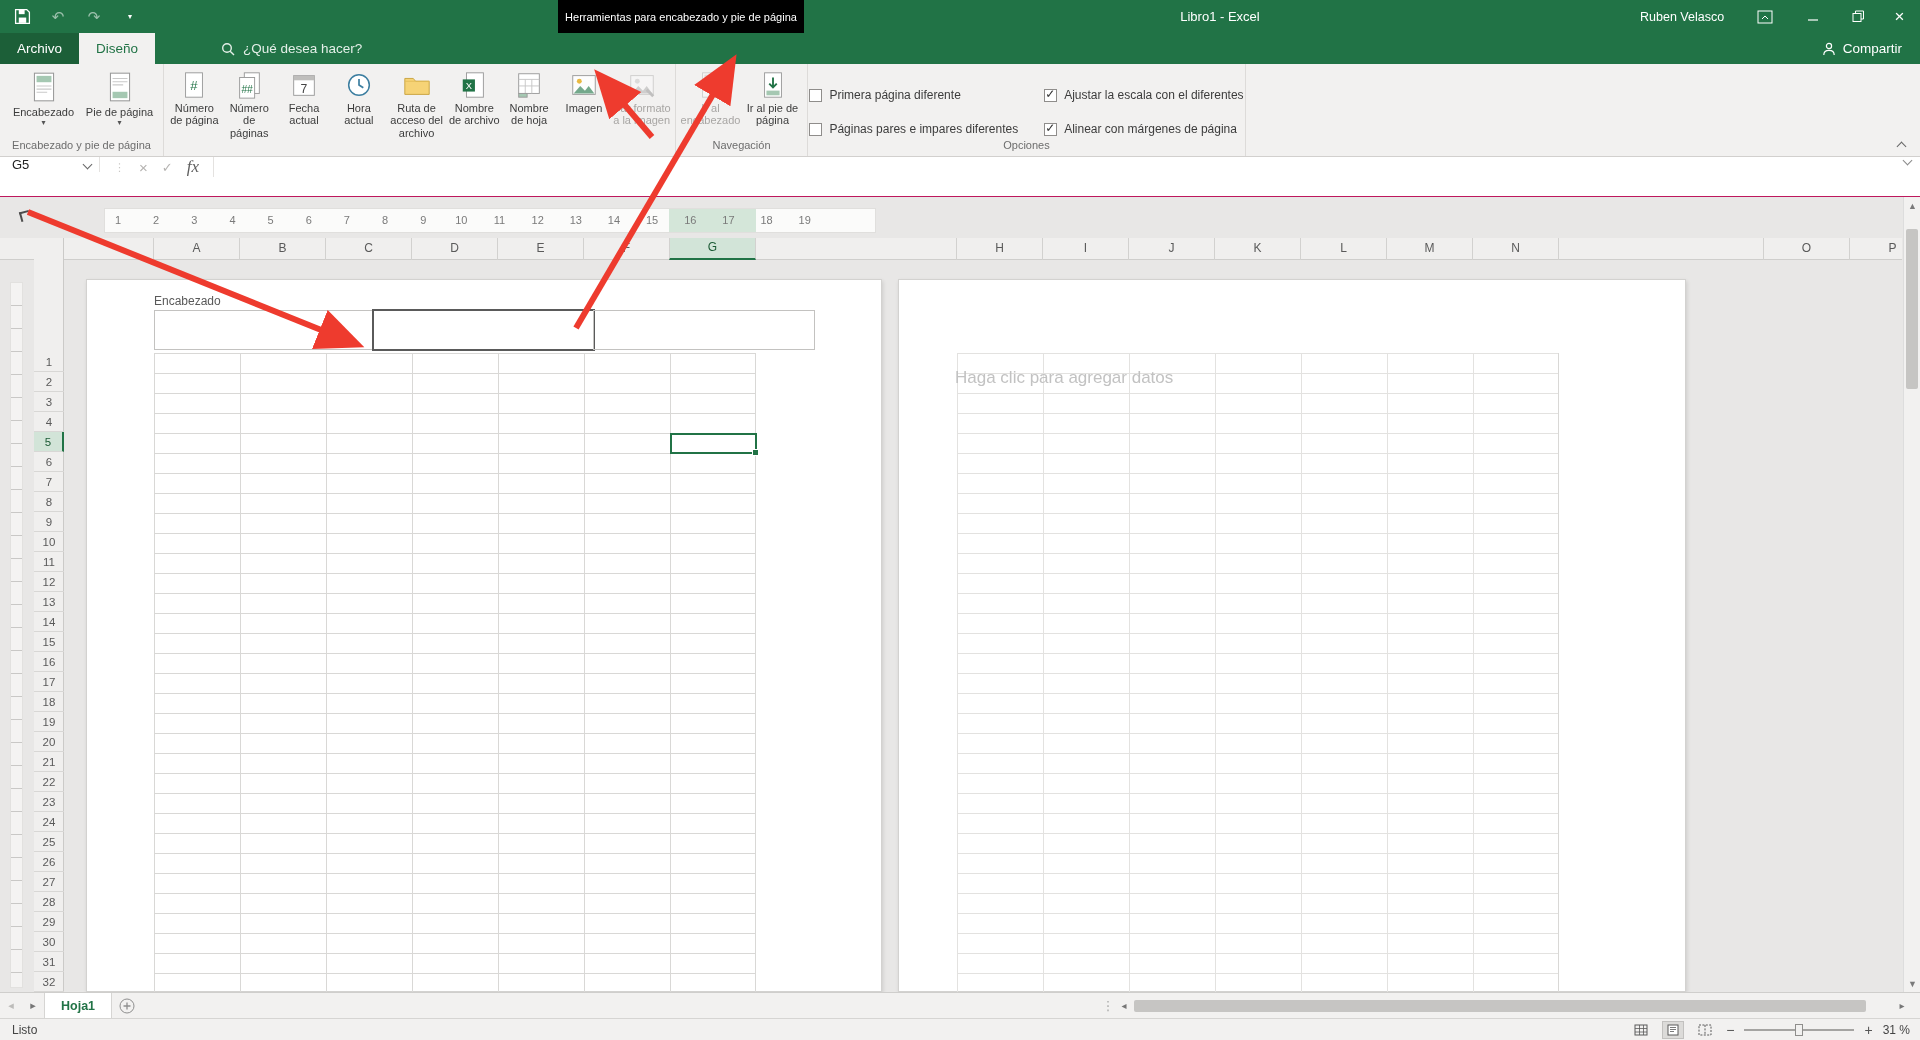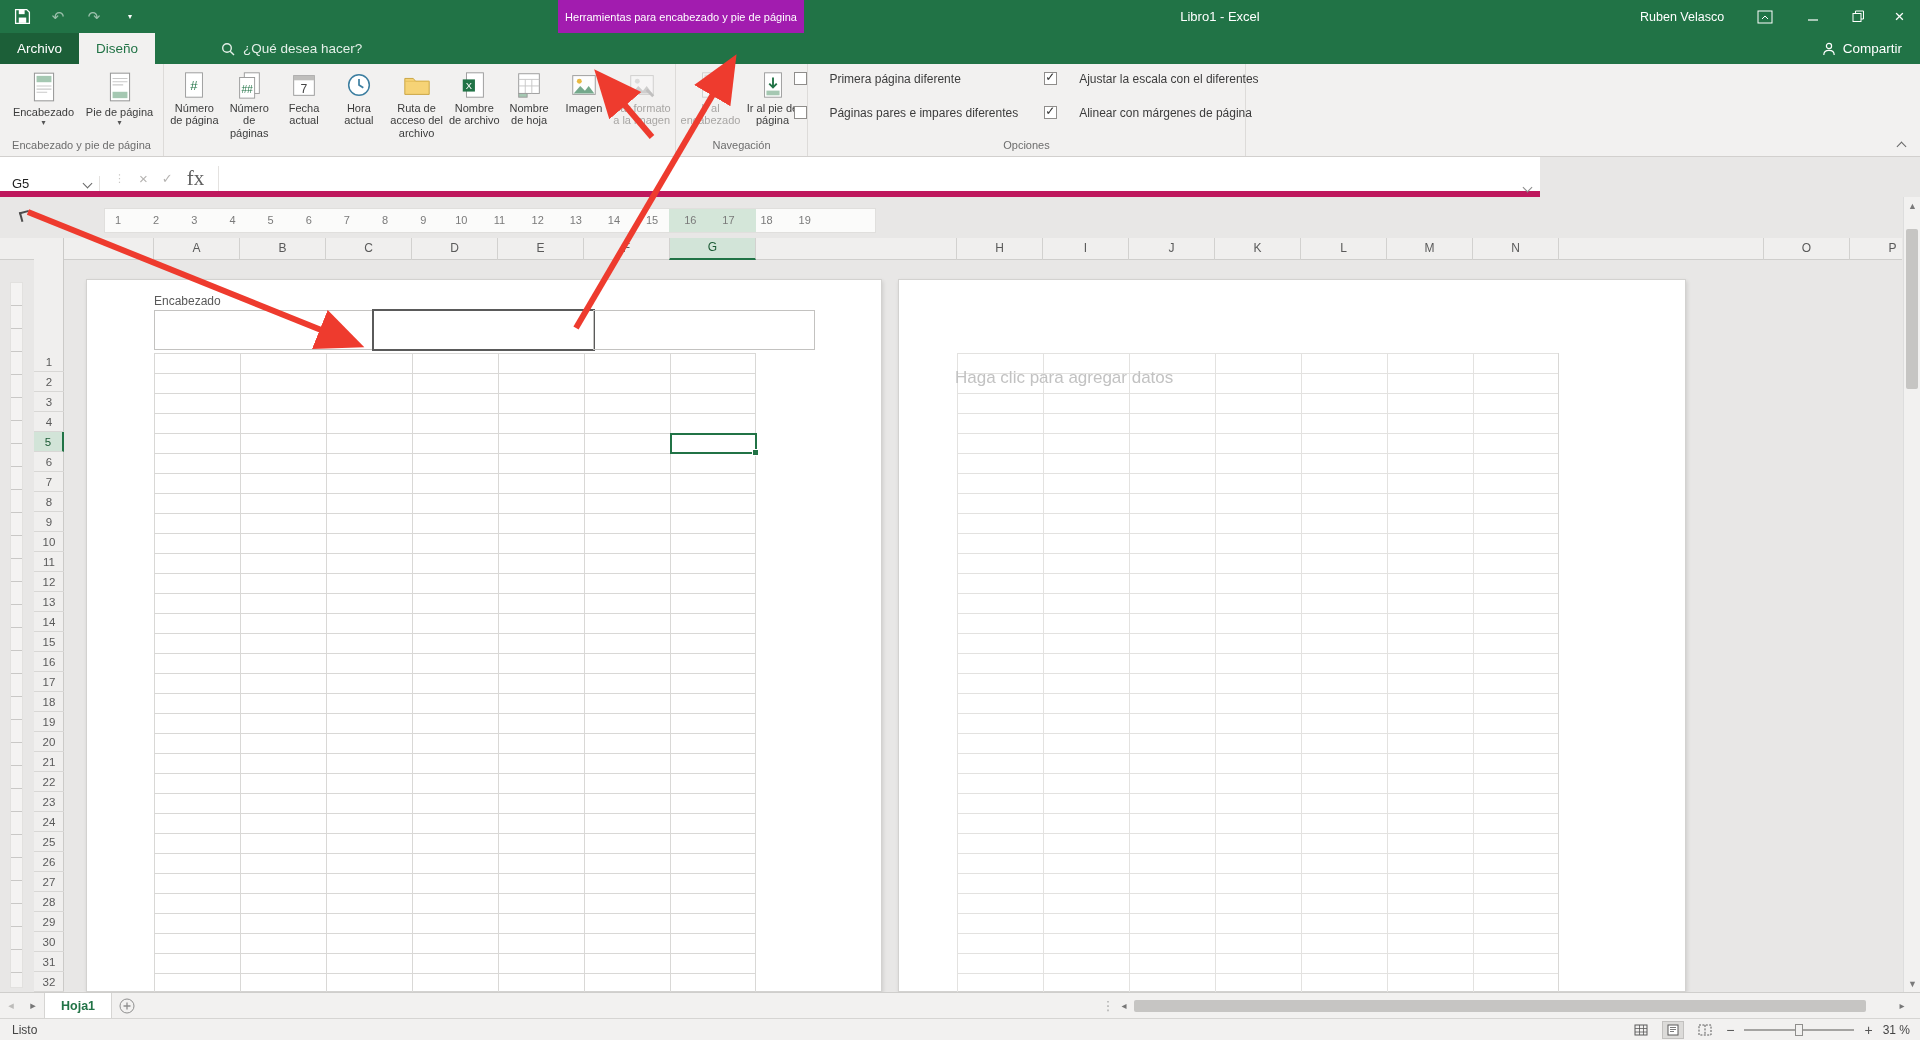--- a/index.html
+++ b/index.html
@@ -4,21 +4,21 @@
 <style>
 *{margin:0;padding:0;box-sizing:border-box}
 body{font-family:"Liberation Sans",sans-serif;background:#888}
 #app{position:relative;width:1920px;height:1040px;background:#e8e7e6;overflow:hidden;font-size:12px}
 
 
 .titlebar{position:absolute;left:0;top:0;width:1920px;height:33px;background:#217346;color:#fff}
 .qat{position:absolute;left:12px;top:0;height:33px;display:flex;align-items:center;gap:16px}
 .qat .qbtn{display:flex;align-items:center;justify-content:center;width:20px;height:22px;cursor:default}
 .qat .dim{opacity:.55}
-.ctxstrip{position:absolute;left:558px;top:0;width:246px;height:33px;background:#a21caf;display:flex;align-items:center;justify-content:center;font-size:11px;white-space:nowrap;overflow:hidden}
+.ctxstrip{position:absolute;left:558px;top:0;width:246px;height:33px;background:#000000;display:flex;align-items:center;justify-content:center;font-size:11px;white-space:nowrap;overflow:hidden}
 .doctitle{position:absolute;left:1090px;top:0;width:260px;height:33px;display:flex;align-items:center;justify-content:center;font-size:13px}
 .username{position:absolute;left:1640px;top:0;height:33px;display:flex;align-items:center;font-size:12.5px}
 .winbtn{position:absolute;top:0;width:45px;height:33px;display:flex;align-items:center;justify-content:center}
 
 
 .tabrow{position:absolute;left:0;top:33px;width:1920px;height:31px;background:#217346;color:#fff;display:flex;align-items:stretch;font-size:13.5px}
 .tab{display:flex;align-items:center;padding:0 17px;white-space:nowrap;cursor:default}
 .tab.file{background:#1c5f38}
 .tab.active{background:#f2f1f0;color:#217346}
 .tellme{display:flex;align-items:center;gap:8px;margin-left:66px;color:#e4efe8;white-space:nowrap}
@@ -29,32 +29,32 @@
 .rgroup{height:100%;border-right:1px solid #dddbd9;display:flex;flex-direction:column;flex:none}
 .rcontent{flex:1;display:flex;align-items:stretch;justify-content:center;padding:3px 3px 0}
 .rtitle{height:18px;font-size:11px;color:#6d6d6d;text-align:center;line-height:15px;white-space:nowrap}
 .bigbtn{width:56px;display:flex;flex-direction:column;align-items:center;text-align:center;color:#3c3c3c;font-size:11px;line-height:1.12;padding:3px 1px 0;cursor:default}
 .bigbtn.wide{width:76px}
 .bigbtn .bicon{flex:none;margin-bottom:2px;display:flex;align-items:center;justify-content:center}
 .bigbtn .drop{font-size:8px;color:#555;margin-top:1px}
 .bigbtn.disabled{color:#a8a6a4}
 .bigbtn.disabled svg{opacity:.4;filter:grayscale(1)}
 .optgrid{display:grid;grid-template-rows:repeat(2,1fr);grid-auto-flow:column;align-content:center;row-gap:4px;column-gap:26px;padding:8px 12px 2px}
-.opt{display:flex;align-items:flex-start;gap:22px;font-size:12px;color:#3c3c3c;white-space:nowrap}
+.opt{display:flex;align-items:flex-end;gap:7px;font-size:12px;color:#3c3c3c;white-space:nowrap}
 .opt .box{width:13px;height:13px;border:1px solid#8f8d8b;background:#fff;position:relative;flex:none}
 .opt.checked .box::after{content:"✓";position:absolute;left:0px;top:-3px;font-size:12px;color:#333}
 .ribcollapse{position:absolute;right:14px;bottom:6px;width:10px;height:10px}
 .chevup{width:7px;height:7px;border-left:1.6px solid #666;border-top:1.6px solid #666;transform:rotate(45deg);margin:3px auto}
 .chevdn{width:7px;height:7px;border-right:1.6px solid #666;border-bottom:1.6px solid #666;transform:rotate(45deg)}
 
 
-.fbar{position:absolute;left:0;top:157px;width:1540px;height:40px;background:#fff;border-bottom:6px solid #be185d;display:flex;align-items:flex-end}
+.fbar{position:absolute;left:0;top:157px;width:1920px;height:40px;background:#fff;border-bottom:1px solid #be185d;display:flex;align-items:flex-start}
 .namebox{width:100px;display:flex;align-items:center;justify-content:space-between;padding:0 8px 0 12px;border-right:1px solid #e4e2e0;font-size:13px;color:#222}
 .fbtns{display:flex;align-items:center;gap:14px;padding:0 14px;border-right:1px solid #e4e2e0;color:#b5b3b1}
-.fbtns .fx{font-family:"Liberation Serif",serif;color:#5f5f5f;font-size:21px}
+.fbtns .fx{font-family:"Liberation Serif",serif;font-style:italic;color:#5f5f5f;font-size:17px}
 .finput{flex:1}
 .fexpand{width:26px;display:flex;align-items:center;justify-content:center}
 
 
 .work{position:absolute;left:0;top:197px;width:1920px;height:795px;background:#e8e7e6;overflow:hidden}
 .ruler{position:absolute;left:104px;top:11px;width:772px;height:25px;background:#fbfbfa;border:1px solid #e0dfdd;font-size:11px;color:#7a7a7a}
 .ruler .hl{position:absolute;left:564px;top:0;width:87px;height:100%;background:#d4e6d9}
 .rnum{position:absolute;top:5px;width:26px;text-align:center}
 .mmark{position:absolute;left:20px;top:14px;width:10px;height:10px;border-left:2px solid #4d4d4d;border-top:2px solid #4d4d4d;transform:rotate(-15deg)}
 .vruler{position:absolute;left:10px;top:85px;width:13px;height:706px;background:#f4f3f2;border:1px solid #e2e1df;background-image:repeating-linear-gradient(to bottom,transparent 0 22px,#c9c8c6 22px 23px)}

